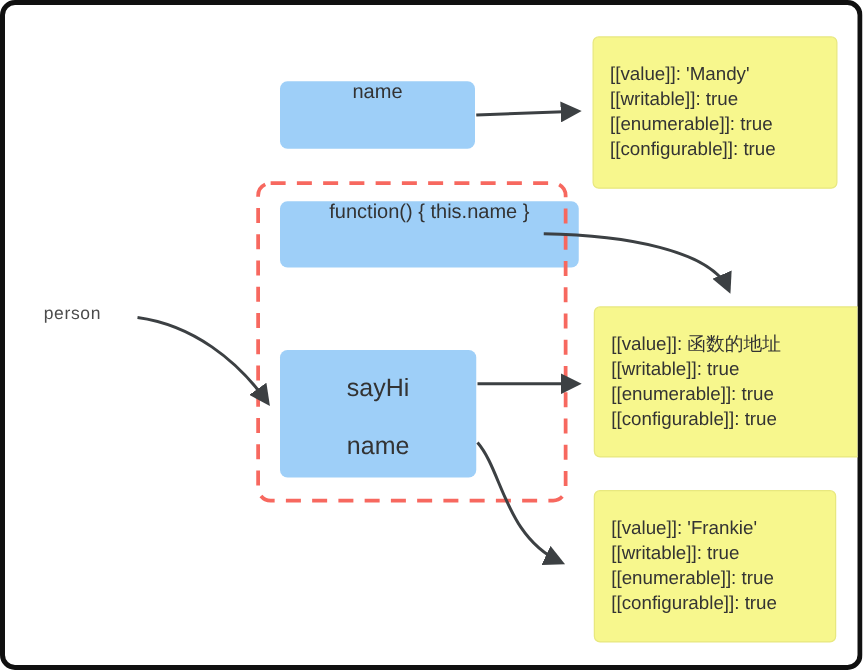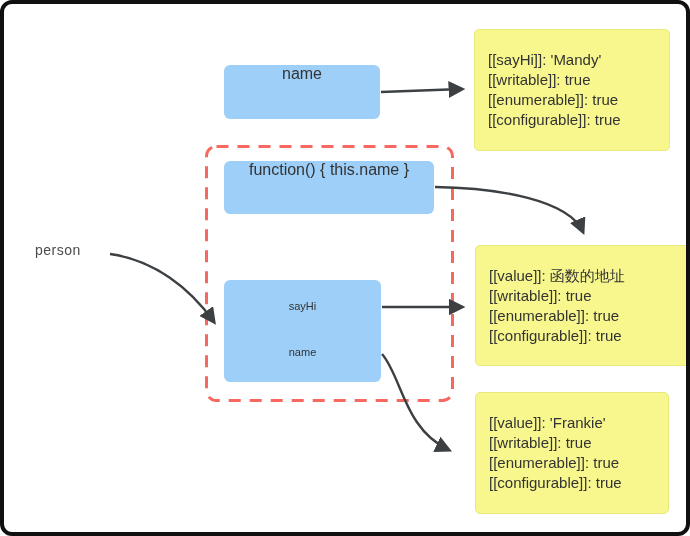--- a/index.html
+++ b/index.html
@@ -30,21 +30,21 @@
     align-items: flex-start;
     justify-content: center;
   }
   .blue-box.multi { display: block; }
   .blue-box .inner-label {
     position: absolute;
     left: 0;
     width: 100%;
     text-align: center;
     color: #333333;
-    font-size: 11px;
+    font-size: 20px;
   }
 
   
   .note {
     position: absolute;
     background: #F7F78D;
     border: 1px solid #E8E87F;
     border-radius: 5px;
     color: #333333;
     font-size: 15px;
@@ -79,31 +79,31 @@
 <body>
 
 <div class="canvas">
 
   <div class="person-label">person</div>
 
   <div class="blue-box" style="left:220px; top:61px; width:156px; height:54px;">
     <span>name</span>
   </div>
 
-  <div class="blue-box" style="left:220px; top:157px; width:210px; height:53px;">
+  <div class="blue-box" style="left:220px; top:157px; width:239px; height:53px;">
     <span>function() { this.name }</span>
   </div>
 
   <div class="blue-box multi" style="left:220px; top:276px; width:157px; height:102px;">
     <div class="inner-label" style="top:20px;">sayHi</div>
     <div class="inner-label" style="top:66px;">name</div>
   </div>
 
   <div class="note" style="left:470px; top:25px; width:196px; height:122px;">
-    <div class="line">[[sayHi]]: 'Mandy'</div>
+    <div class="line">[[value]]: 'Mandy'</div>
     <div class="line">[[writable]]: true</div>
     <div class="line">[[enumerable]]: true</div>
     <div class="line">[[configurable]]: true</div>
   </div>
 
   <div class="note" style="left:471px; top:241px; width:227px; height:121px;">
     <div class="line">[[value]]: 函数的地址</div>
     <div class="line">[[writable]]: true</div>
     <div class="line">[[enumerable]]: true</div>
     <div class="line">[[configurable]]: true</div>

